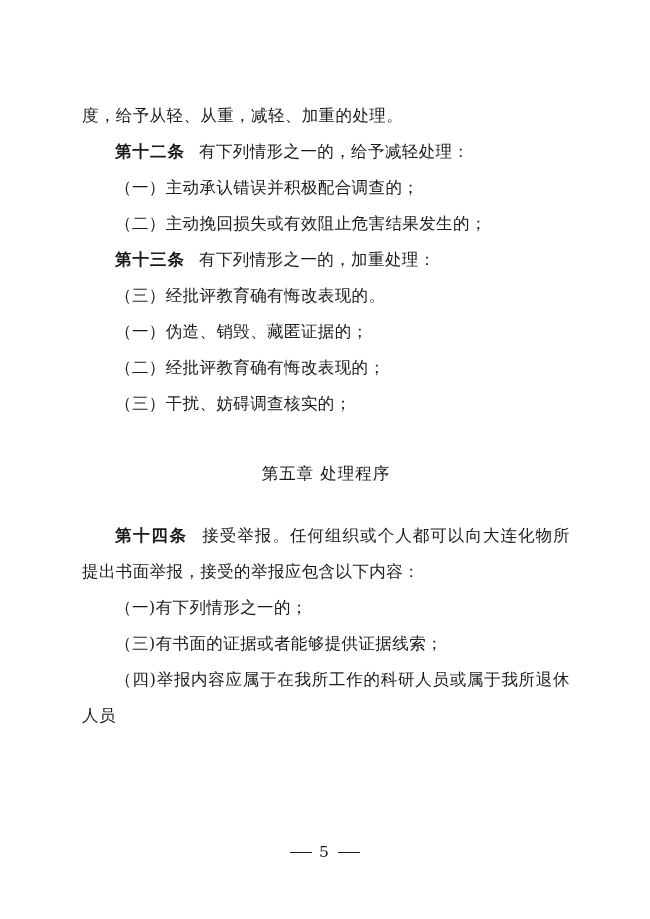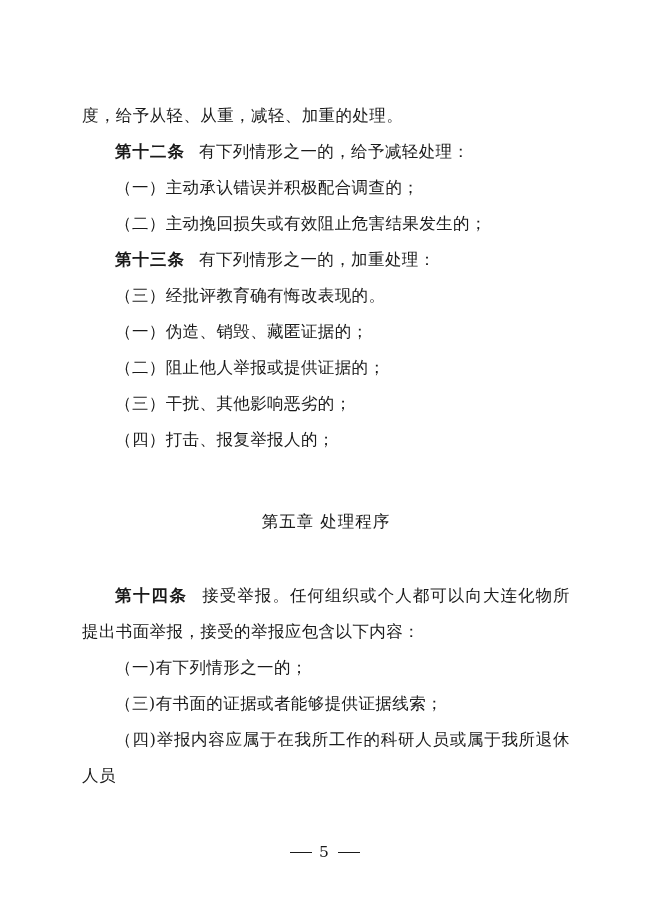--- a/index.html
+++ b/index.html
@@ -44,21 +44,21 @@
     letter-spacing: 1px;
   }
   .gap-lead {
     display: inline-block;
     width: 14px;
   }
   .chapter-title {
     font-size: 16.5px;
     line-height: 36px;
     text-align: center;
-    margin: 16px;
+    margin: 4px;
     letter-spacing: 1px;
   }
   .chapter-spacer {
     height: 30px;
   }
   .chapter-spacer-after {
     height: 22px;
   }
   .footer {
     position: absolute;
@@ -109,27 +109,24 @@
     </p>
 
     <p class="para indent-1">
       <span>（三）经批评教育确有悔改表现的。</span>
     </p>
 
     <p class="para indent-1">
       <span>（一）伪造、销毁、藏匿证据的；</span>
     </p>
     <p class="para indent-1">
-      <span>（二）阻止他人举报或提供证据的；</span>
+      <span>（二）经批评教育确有悔改表现的；</span>
     </p>
     <p class="para indent-1">
-      <span>（三）干扰、其他影响恶劣的；</span>
-    </p>
-    <p class="para indent-1">
-      <span>（四）打击、报复举报人的；</span>
+      <span>（三）干扰、妨碍调查核实的；</span>
     </p>
 
     <div class="chapter-spacer"></div>
     <p class="chapter-title">
       <span>第五章  处理程序</span>
     </p>
     <div class="chapter-spacer-after"></div>
 
     <p class="para indent-1">
       <span class="bold-lead">第十四条</span><span class="gap-lead"></span><span>接受举报。任何组织或个人都可以向大连化物所提出书面举报，接受的举报应包含以下内容：</span>

